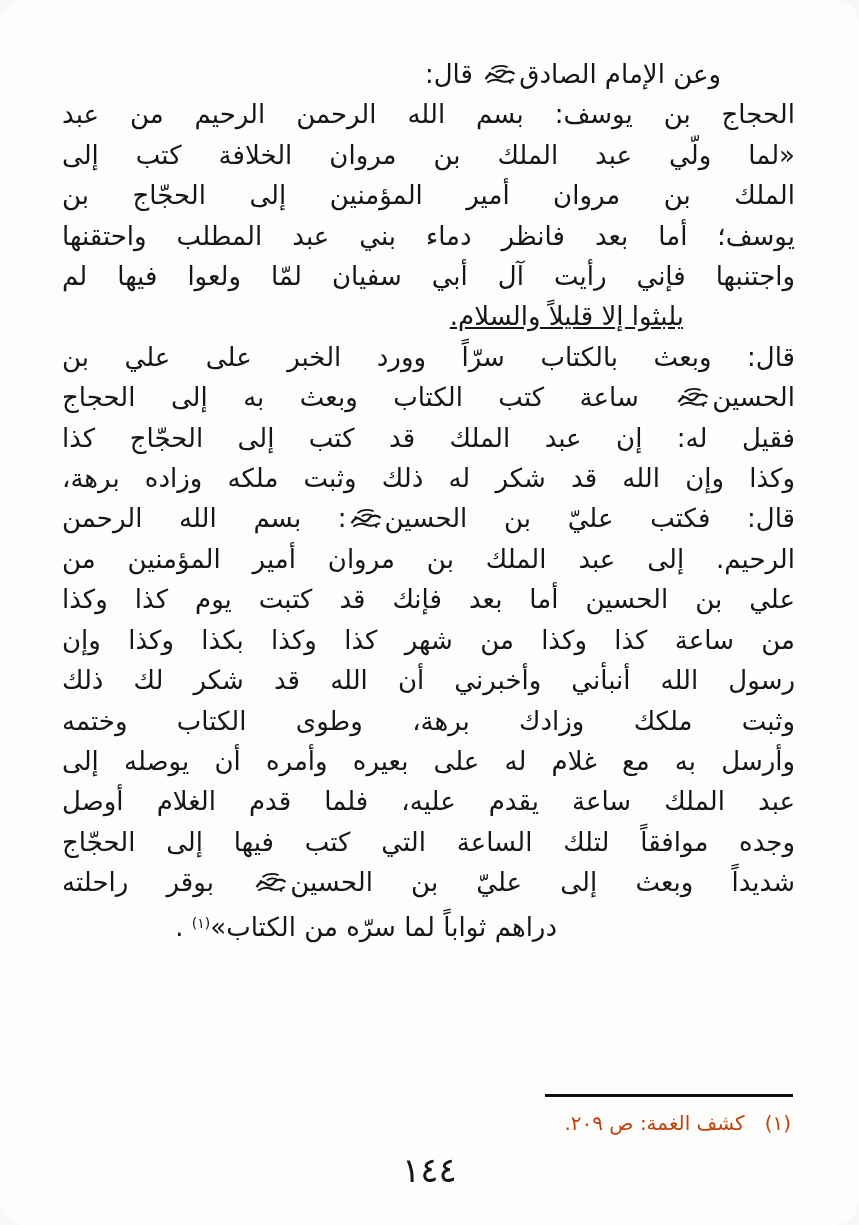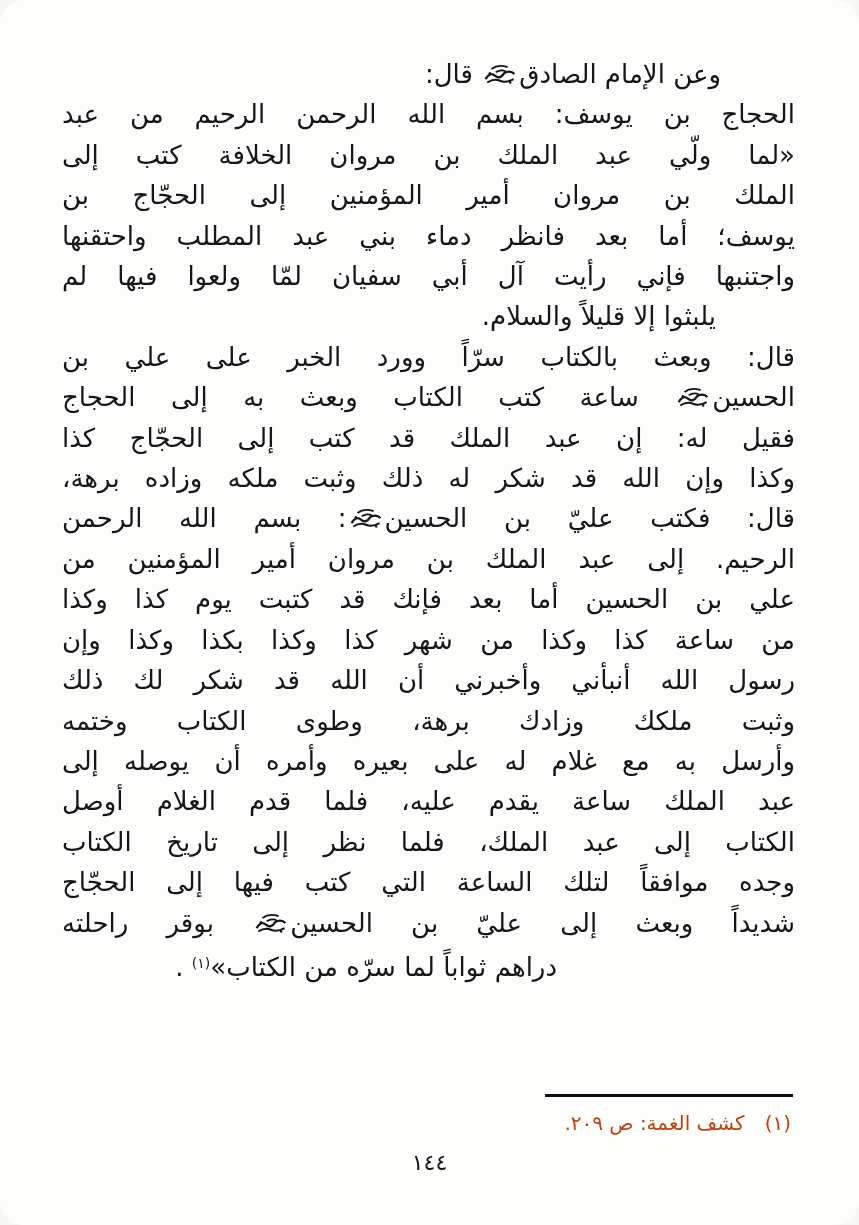--- a/index.html
+++ b/index.html
@@ -58,21 +58,21 @@
     font-size:20px;
     line-height:30px;
     color:#c2410c;
   }
   .footnote .marker{margin-left:20px;}
   .page-number{
     position:absolute;
     top:1150px;left:0;
     width:100%;
     text-align:center;
-    font-size:22px;
+    font-size:34px;
     letter-spacing:3px;
     color:#161616;
   }
 </style>
 </head>
 <body>
 
 <div class="page">
 
   <div class="body-text">
@@ -84,21 +84,21 @@
     <path d="M15 13 Q21 9 27 12" stroke-width="2"></path>
     <circle cx="8" cy="14" r="1.4" fill="#141414" stroke="none"></circle>
     <circle cx="32" cy="25" r="1.4" fill="#141414" stroke="none"></circle>
   </svg>
 </span> قال:</div>
       <div class="line just">الحجاج بن يوسف: بسم الله الرحمن الرحيم من عبد</div>
       <div class="line just">«لما ولّي عبد الملك بن مروان الخلافة كتب إلى</div>
       <div class="line just">الملك بن مروان أمير المؤمنين إلى الحجّاج بن</div>
       <div class="line just">يوسف؛ أما بعد فانظر دماء بني عبد المطلب واحتقنها</div>
       <div class="line just">واجتنبها فإني رأيت آل أبي سفيان لمّا ولعوا فيها لم</div>
-      <div class="line" style="margin-right: 79px;">يلبثوا إلا قليلاً والسلام.</div>
+      <div class="line" style="margin-right: 111px; text-decoration: underline;">يلبثوا إلا قليلاً والسلام.</div>
       <div class="line just">قال: وبعث بالكتاب سرّاً وورد الخبر على علي بن</div>
       <div class="line just">الحسين<span class="hon">
   <svg viewBox="0 0 40 30" xmlns="http://www.w3.org/2000/svg" fill="none" stroke="#141414">
     <path d="M3 21 Q8 12 14 17 T25 14 Q32 10 37 15" stroke-width="2.6"></path>
     <path d="M5 25 Q13 20 20 23 T36 21" stroke-width="2.4"></path>
     <path d="M10 9 Q18 3 29 7" stroke-width="2.2"></path>
     <path d="M15 13 Q21 9 27 12" stroke-width="2"></path>
     <circle cx="8" cy="14" r="1.4" fill="#141414" stroke="none"></circle>
     <circle cx="32" cy="25" r="1.4" fill="#141414" stroke="none"></circle>
   </svg>
@@ -115,21 +115,20 @@
     <circle cx="32" cy="25" r="1.4" fill="#141414" stroke="none"></circle>
   </svg>
 </span>: بسم الله الرحمن</div>
       <div class="line just">الرحيم. إلى عبد الملك بن مروان أمير المؤمنين من</div>
       <div class="line just">علي بن الحسين أما بعد فإنك قد كتبت يوم كذا وكذا</div>
       <div class="line just">من ساعة كذا وكذا من شهر كذا وكذا بكذا وكذا وإن</div>
       <div class="line just">رسول الله أنبأني وأخبرني أن الله قد شكر لك ذلك</div>
       <div class="line just">وثبت ملكك وزادك برهة، وطوى الكتاب وختمه</div>
       <div class="line just">وأرسل به مع غلام له على بعيره وأمره أن يوصله إلى</div>
       <div class="line just">عبد الملك ساعة يقدم عليه، فلما قدم الغلام أوصل</div>
-      <div class="line just">الكتاب إلى عبد الملك، فلما نظر إلى تاريخ الكتاب</div>
       <div class="line just">وجده موافقاً لتلك الساعة التي كتب فيها إلى الحجّاج</div>
       <div class="line just">شديداً وبعث إلى عليّ بن الحسين<span class="hon">
   <svg viewBox="0 0 40 30" xmlns="http://www.w3.org/2000/svg" fill="none" stroke="#141414">
     <path d="M3 21 Q8 12 14 17 T25 14 Q32 10 37 15" stroke-width="2.6"></path>
     <path d="M5 25 Q13 20 20 23 T36 21" stroke-width="2.4"></path>
     <path d="M10 9 Q18 3 29 7" stroke-width="2.2"></path>
     <path d="M15 13 Q21 9 27 12" stroke-width="2"></path>
     <circle cx="8" cy="14" r="1.4" fill="#141414" stroke="none"></circle>
     <circle cx="32" cy="25" r="1.4" fill="#141414" stroke="none"></circle>
   </svg>

